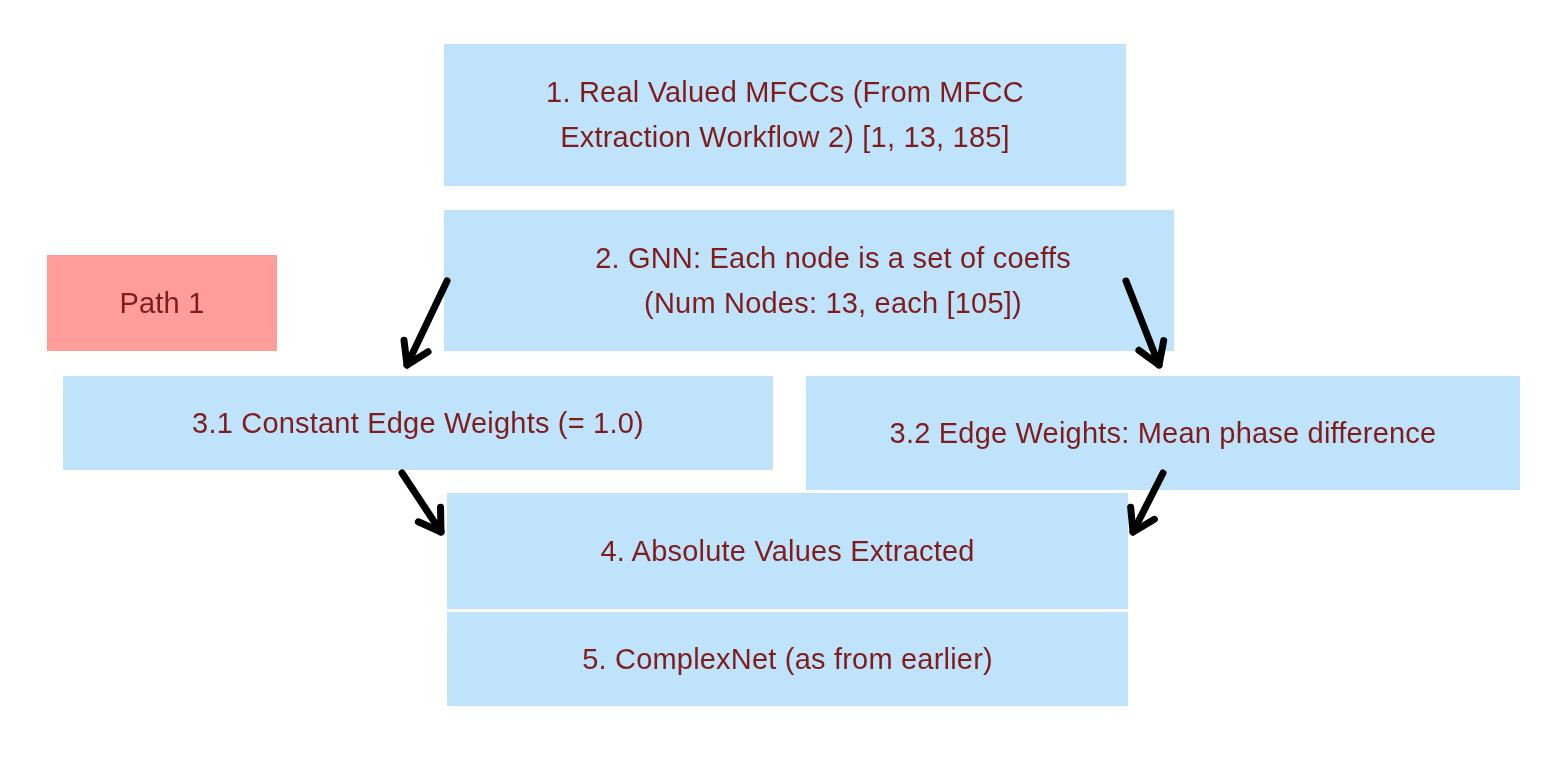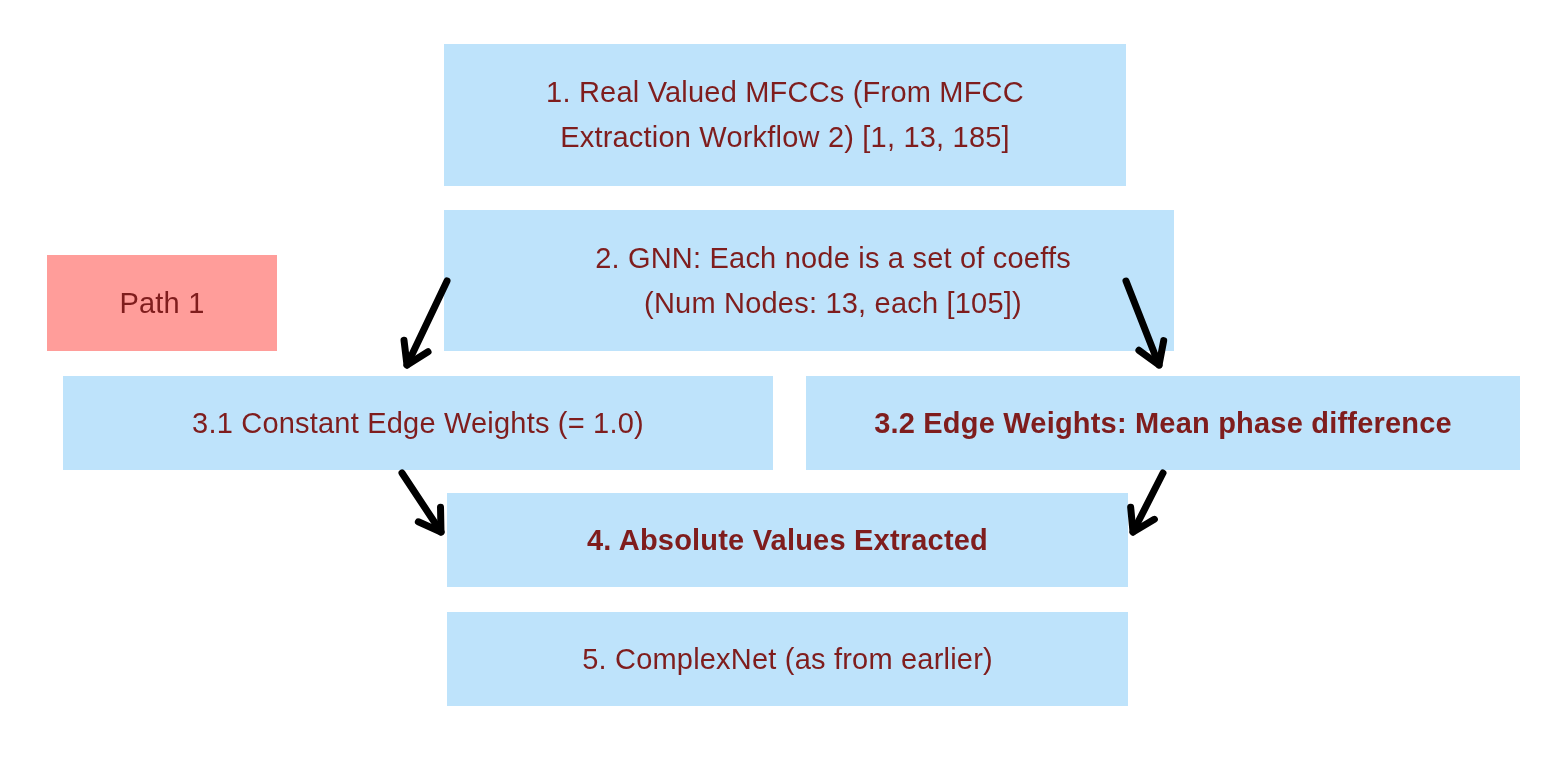--- a/index.html
+++ b/index.html
@@ -29,22 +29,22 @@
   }
   .node.blue  { background: #bee3fb; }
   .node.red   { background: #ff9d9a; }
 
   
   .n-step1   { left: 444px;  top: 44px;  width: 682px; height: 142px; }
   .n-step2   { left: 444px;  top: 210px; width: 682px; height: 141px; padding-left: 48px; }
   .n-path1   { left: 47px;   top: 255px; width: 230px; height: 96px; }
   .n-path2   { left: 1288px; top: 255px; width: 230px; height: 96px; }
   .n-step3-1 { left: 47px;   top: 376px; width: 710px; height: 94px; margin-left: 16px; }
-  .n-step3-2 { left: 806px;  top: 376px; width: 714px; height: 94px; font-weight: bold; }
-  .n-step4   { left: 447px;  top: 493px; width: 681px; height: 94px; font-weight: bold; }
+  .n-step3-2 { left: 806px;  top: 376px; width: 714px; height: 114px; }
+  .n-step4   { left: 447px;  top: 493px; width: 681px; height: 116px; }
   .n-step5   { left: 447px;  top: 612px; width: 681px; height: 94px; text-align: right; }
 
   .arrows {
     position: absolute;
     left: 0;
     top: 0;
     width: 1557px;
     height: 762px;
     z-index: 5;
     pointer-events: none;

